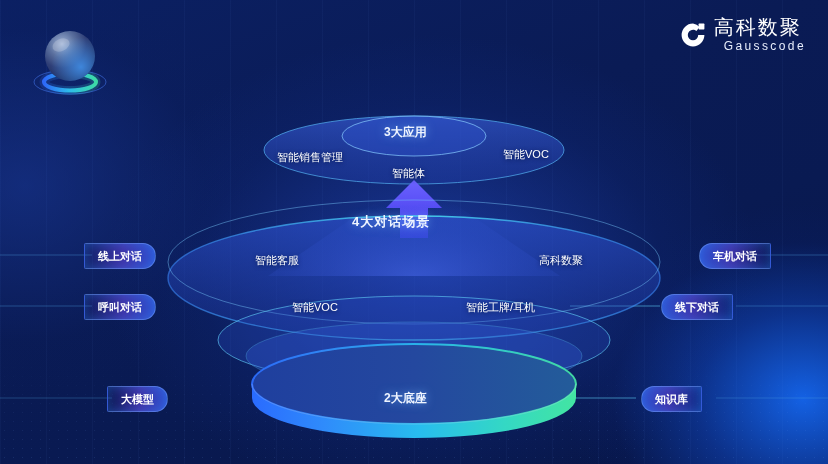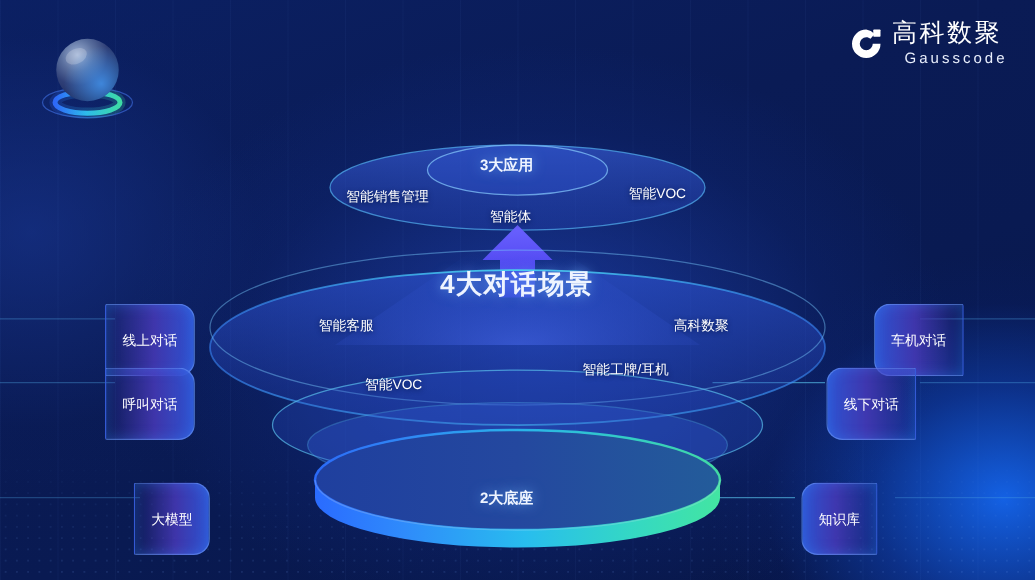--- a/index.html
+++ b/index.html
@@ -50,29 +50,29 @@
 
   
   #diagram{position:absolute;left:0;top:0;width:828px;height:464px;}
 
   
   .lbl{position:absolute;color:#ffffff;white-space:nowrap;}
   .tier-title{
     font-size:12px;font-weight:bold;color:#eef4ff;
     text-shadow:0 0 10px rgba(120,190,255,0.7);
   }
-  .tier-title.big{font-size:21px;letter-spacing:1px;}
+  .tier-title.big{font-size:13px;letter-spacing:1px;}
   .node{
     font-size:11px;font-weight:normal;color:#ffffff;
     text-shadow:0 1px 4px rgba(0,20,70,0.9);
   }
   .pill{
     position:absolute;height:24px;display:flex;align-items:center;justify-content:center;
-    padding:16px 13px;border-radius:13px;
-    font-size:11px;font-weight:normal;color:#ffffff;white-space:nowrap;
+    padding:0 13px;border-radius:13px;
+    font-size:11px;font-weight:bold;color:#ffffff;white-space:nowrap;
     box-shadow:0 0 10px rgba(60,140,255,0.35) inset;
   }
   .pill.left{
     background:linear-gradient(90deg, rgba(60,40,150,0.05) 0%, rgba(72,58,185,0.85) 55%, rgba(48,86,215,0.95) 100%);
     border:1px solid rgba(110,160,255,0.55);
     border-left-color:rgba(110,160,255,0.10);
     border-top-left-radius:2px;border-bottom-left-radius:2px;
   }
   .pill.right{
     background:linear-gradient(270deg, rgba(60,40,150,0.05) 0%, rgba(72,58,185,0.85) 55%, rgba(48,86,215,0.95) 100%);
@@ -211,21 +211,21 @@
 
   <div class="lbl tier-title" style="left:384px;top:124px;">3大应用</div>
   <div class="lbl node" style="left:277px;top:150px;">智能销售管理</div>
   <div class="lbl node" style="left:503px;top:147px;">智能VOC</div>
   <div class="lbl node" style="left:392px;top:166px;">智能体</div>
 
   <div class="lbl tier-title big" style="left:352px;top:213px;">4大对话场景</div>
   <div class="lbl node" style="left:255px;top:253px;">智能客服</div>
   <div class="lbl node" style="left:539px;top:253px;">高科数聚</div>
   <div class="lbl node" style="left:292px;top:300px;">智能VOC</div>
-  <div class="lbl node" style="left:466px;top:288px;">智能工牌/耳机</div>
+  <div class="lbl node" style="left:466px;top:300px;">智能工牌/耳机</div>
 
   <div class="lbl tier-title" style="left:384px;top:390px;">2大底座</div>
 
   <div class="pill left" style="left:84px;top:243px;">线上对话</div>
   <div class="pill left" style="left:84px;top:294px;">呼叫对话</div>
   <div class="pill left" style="left:107px;top:386px;">大模型</div>
 
   <div class="pill right" style="left:699px;top:243px;">车机对话</div>
   <div class="pill right" style="left:661px;top:294px;">线下对话</div>
   <div class="pill right" style="left:641px;top:386px;">知识库</div>

